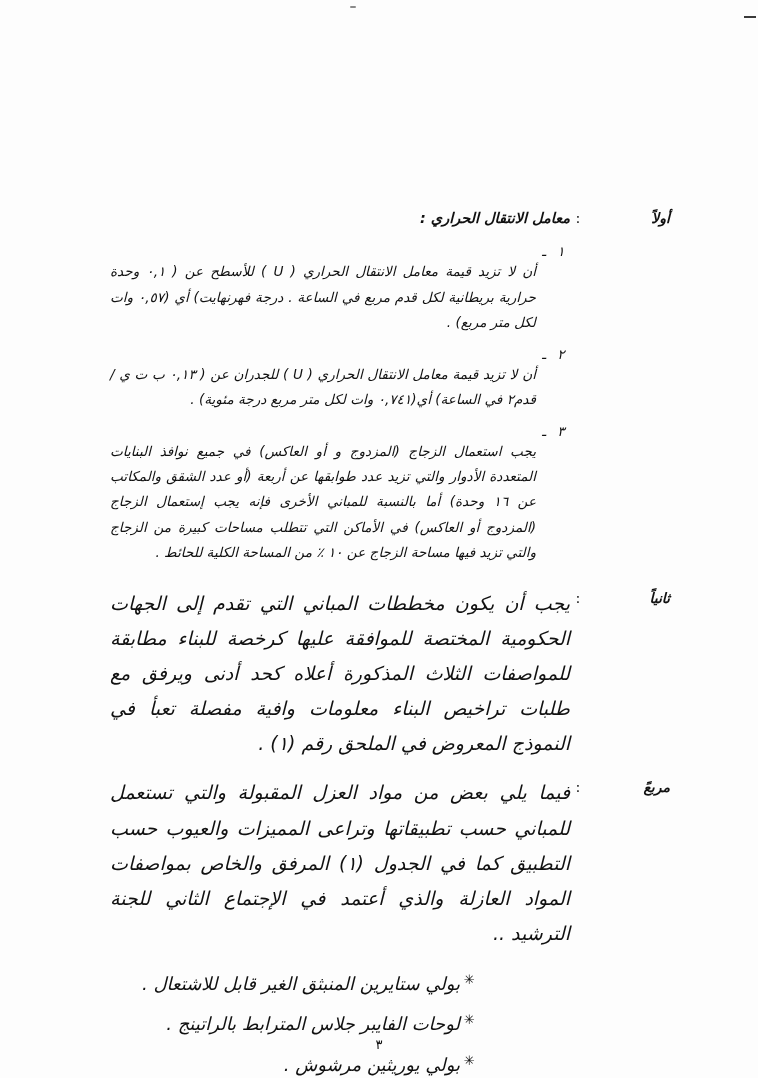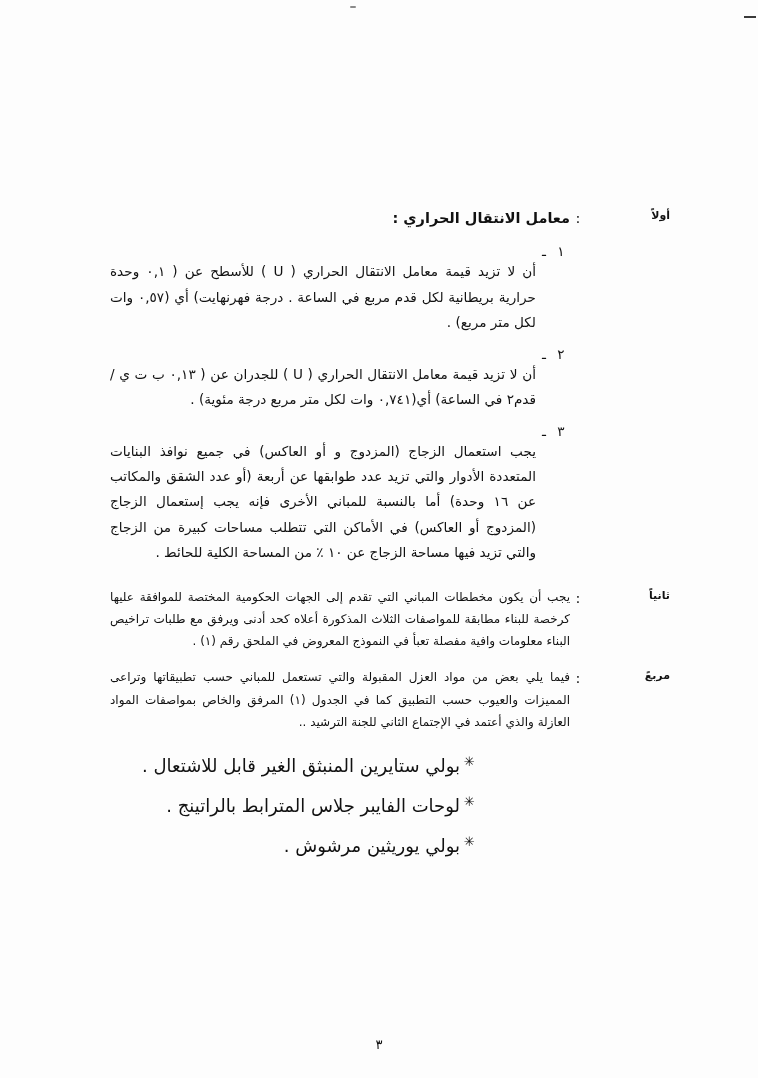--- a/index.html
+++ b/index.html
@@ -52,21 +52,21 @@
   .section {
     display: flex;
     flex-direction: row;
     align-items: flex-start;
     margin-bottom: 14px;
   }
   .sec-label {
     width: 84px;
     flex: 0 0 84px;
     text-align: right;
-    font-size: 11px;
+    font-size: 14px;
     font-weight: bold;
     line-height: 1.75;
     white-space: nowrap;
   }
   .sec-colon {
     width: 16px;
     flex: 0 0 16px;
     text-align: center;
     font-size: 14.5px;
     line-height: 1.75;
@@ -79,21 +79,21 @@
   .sec-title {
     font-size: 14.5px;
     font-weight: bold;
     line-height: 1.75;
     margin-bottom: 8px;
   }
 
   .sec-para {
     text-align: justify;
     text-justify: inter-word;
-    font-size: 12px;
+    font-size: 19px;
     line-height: 1.85;
   }
 
   
   .num-item {
     display: flex;
     flex-direction: row;
     align-items: flex-start;
     margin-bottom: 7px;
   }
@@ -153,20 +153,21 @@
     left: 0;
     right: 0;
     text-align: center;
     font-size: 13px;
     color: #111111;
   }
 
   
   .sec-body, .sec-title, .num-text, .bullet-text, .sec-label {
     letter-spacing: 0px;
+    font-style: italic;
   }
 </style>
 </head>
 <body>
 
 <div class="page">
 
   <div class="scan-mark-center"></div>
   <div class="scan-mark-left"></div>
 

